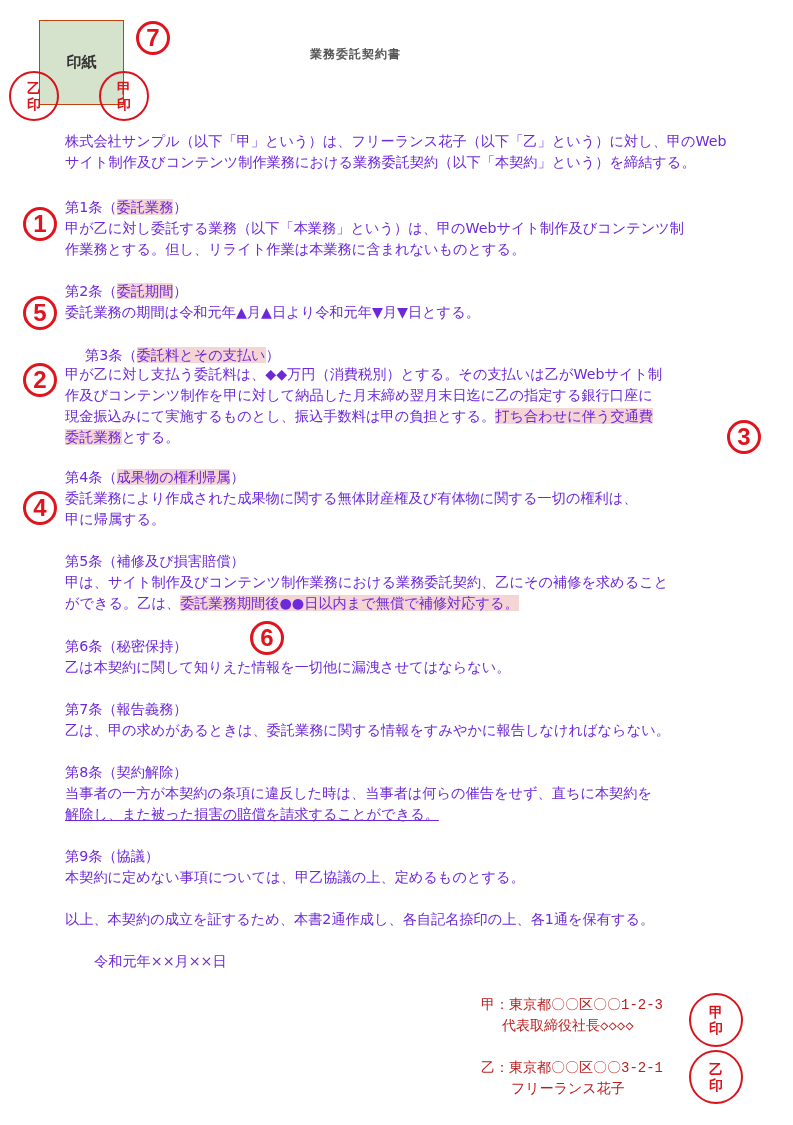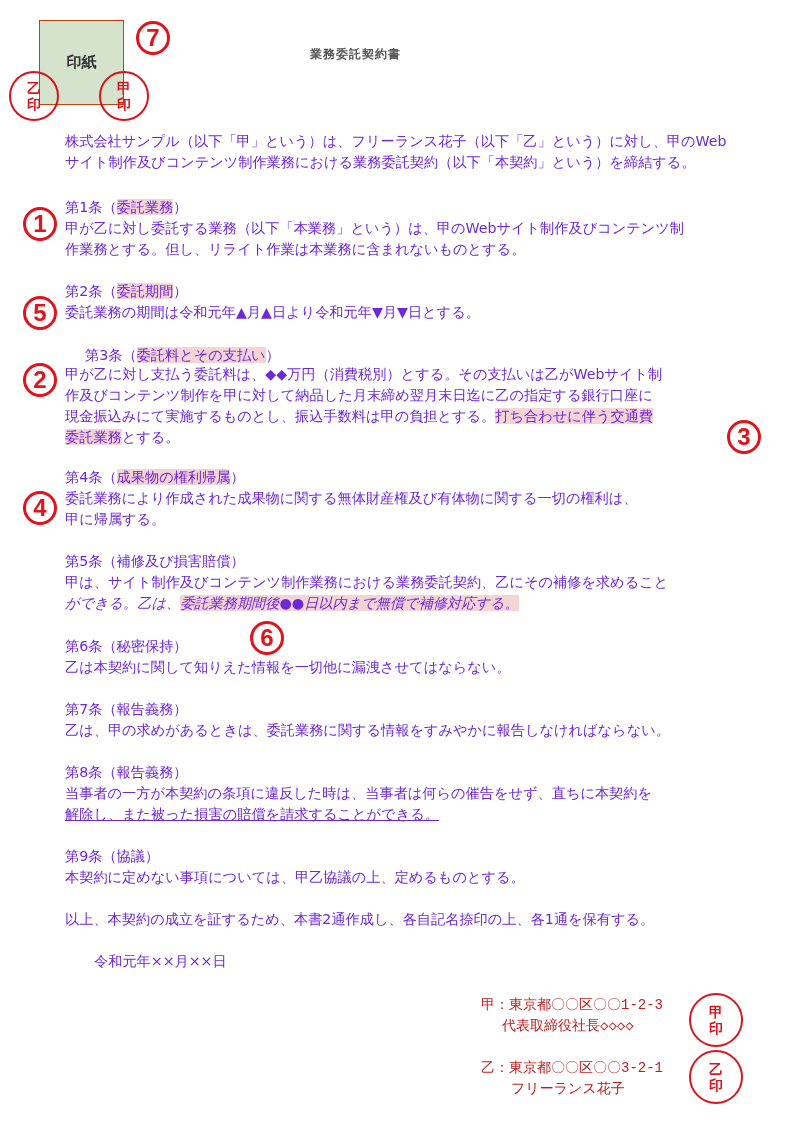--- a/index.html
+++ b/index.html
@@ -83,32 +83,32 @@
 
 <div class="num" style="left:23px; top:491px;">4</div>
 <div class="text" style="top:467px;">
   <span>第4条（</span><span class="hl">成果物の権利帰属</span><span>）</span>
 </div>
 <div class="text" style="top:488px;">委託業務により作成された成果物に関する無体財産権及び有体物に関する一切の権利は、</div>
 <div class="text" style="top:509px;">甲に帰属する。</div>
 
 <div class="text" style="top:551px;">第5条（補修及び損害賠償）</div>
 <div class="text" style="top:572px;">甲は、サイト制作及びコンテンツ制作業務における業務委託契約、乙にその補修を求めること</div>
-<div class="text" style="top:593px;font-style:italic;">
+<div class="text" style="top:593px;">
   <span>ができる。乙は、</span><span class="hl">委託業務期間後●●日以内まで無償で補修対応する。</span>
 </div>
 <div class="num" style="left:250px; top:621px;">6</div>
 
 <div class="text" style="top:636px;">第6条（秘密保持）</div>
 <div class="text" style="top:657px;">乙は本契約に関して知りえた情報を一切他に漏洩させてはならない。</div>
 
 <div class="text" style="top:699px;">第7条（報告義務）</div>
 <div class="text" style="top:720px;">乙は、甲の求めがあるときは、委託業務に関する情報をすみやかに報告しなければならない。</div>
 
-<div class="text" style="top:762px;">第8条（報告義務）</div>
+<div class="text" style="top:762px;">第8条（契約解除）</div>
 <div class="text" style="top:783px;">当事者の一方が本契約の条項に違反した時は、当事者は何らの催告をせず、直ちに本契約を</div>
 <div class="text" style="top:804px;text-decoration:underline;">解除し、また被った損害の賠償を請求することができる。</div>
 
 <div class="text" style="top:846px;">第9条（協議）</div>
 <div class="text" style="top:867px;">本契約に定めない事項については、甲乙協議の上、定めるものとする。</div>
 
 <div class="text" style="top:909px;">以上、本契約の成立を証するため、本書2通作成し、各自記名捺印の上、各1通を保有する。</div>
 <div class="text" style="top:951px;margin-left:29px;">令和元年××月××日</div>
 
 <div class="sig" style="left:481px; top:995px;">甲：東京都〇〇区〇〇1-2-3</div>

